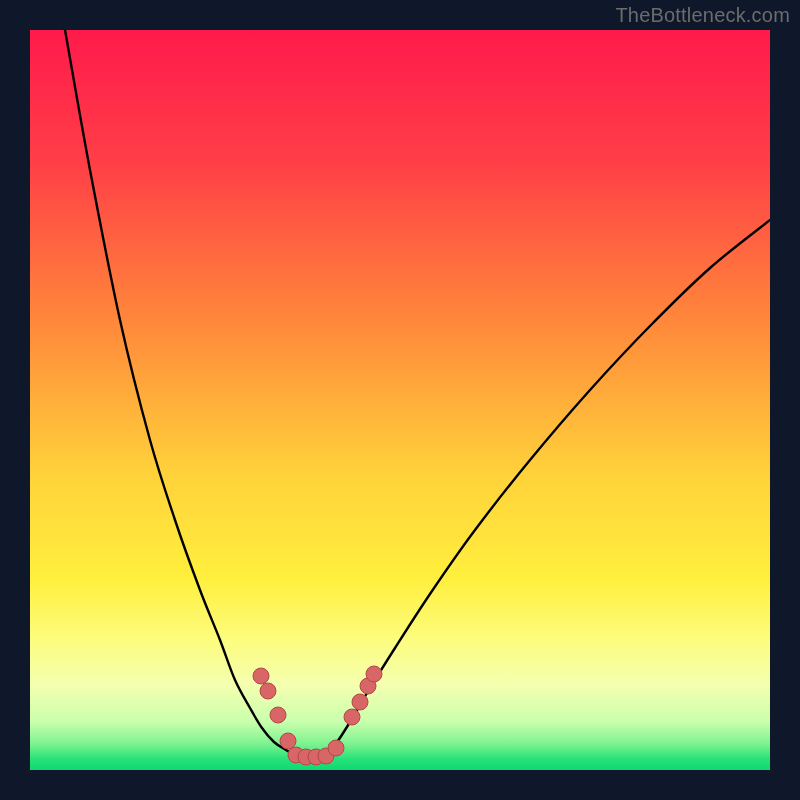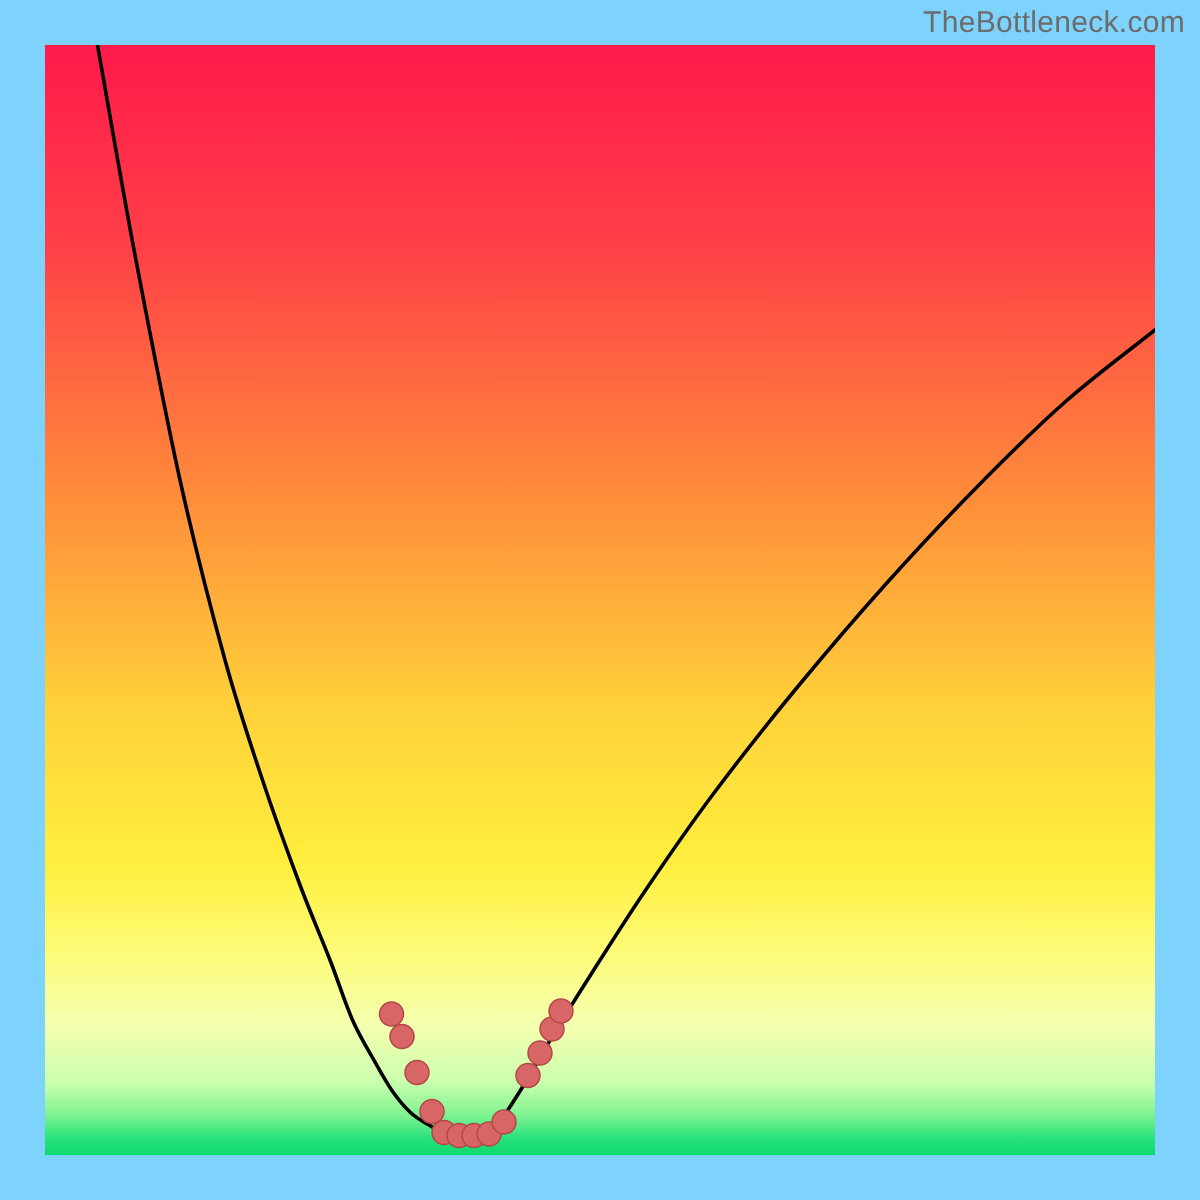--- a/index.html
+++ b/index.html
@@ -10,21 +10,21 @@
     background: #000;
     font-family: Arial, Helvetica, sans-serif;
     overflow: hidden;
   }
   .frame {
     position: absolute;
     left: 0;
     top: 0;
     width: 800px;
     height: 800px;
-    background: #7dd3fc;
+    background: #0f172a;
   }
   .plot {
     position: absolute;
     left: 30px;
     top: 30px;
     width: 740px;
     height: 740px;
     overflow: hidden;
   }
   .gradient {

